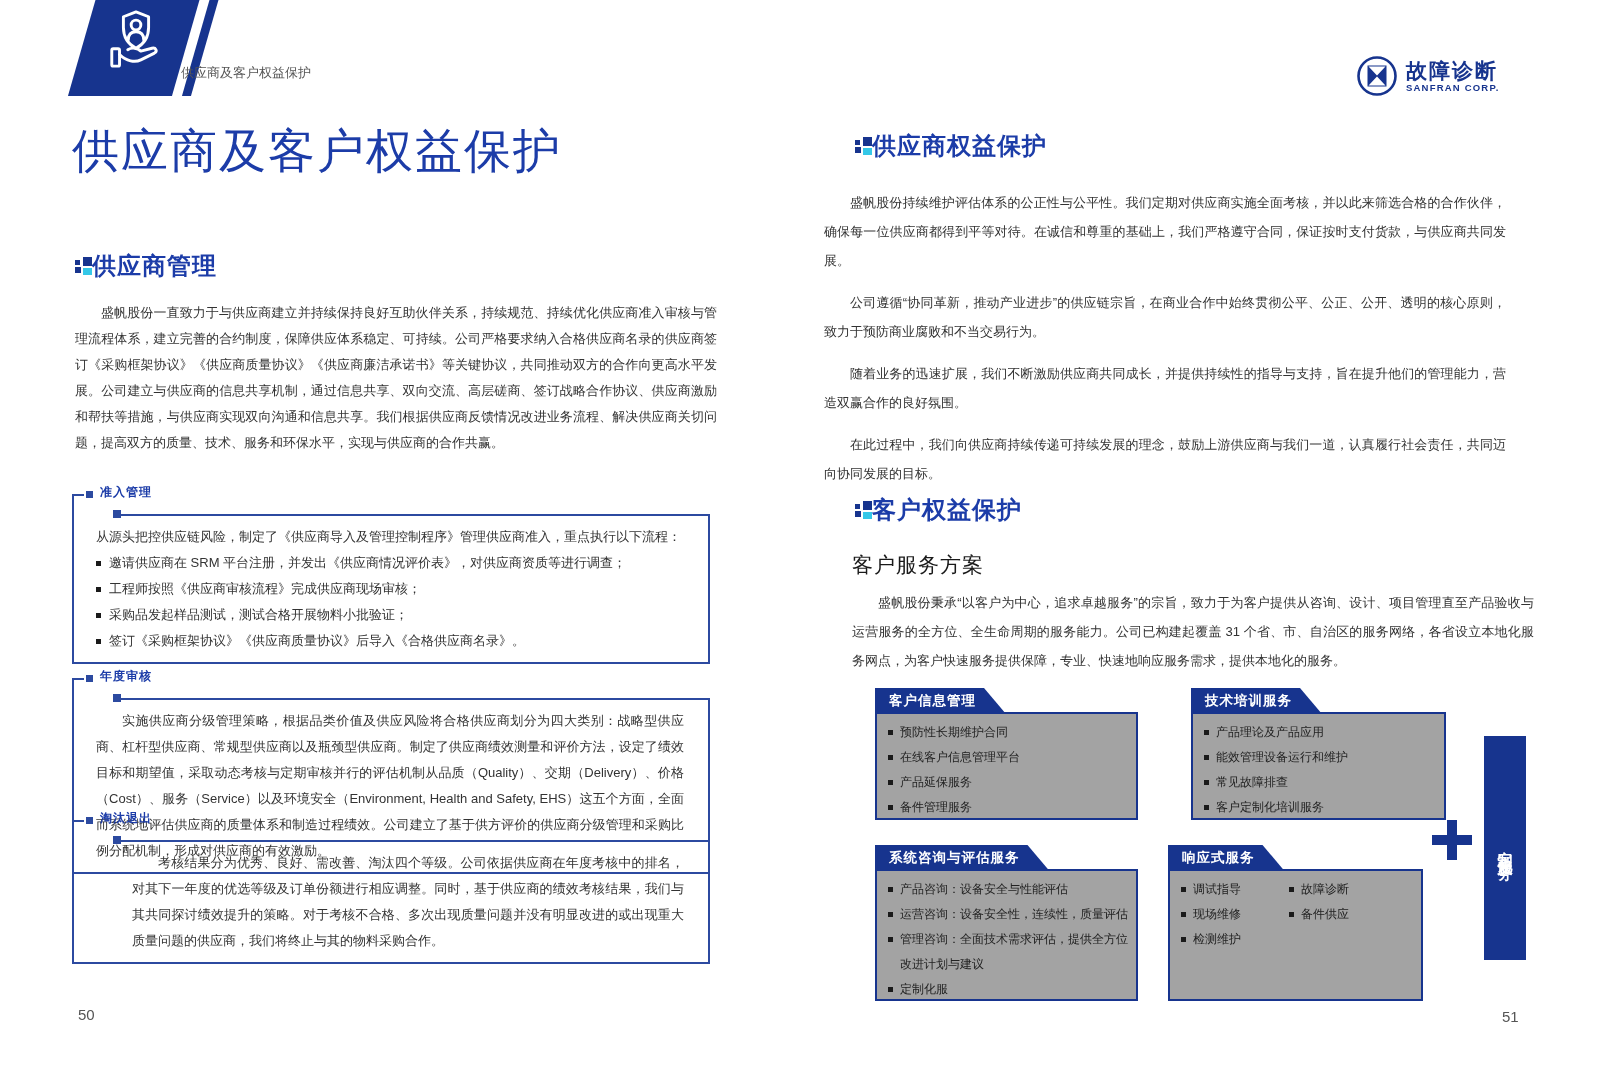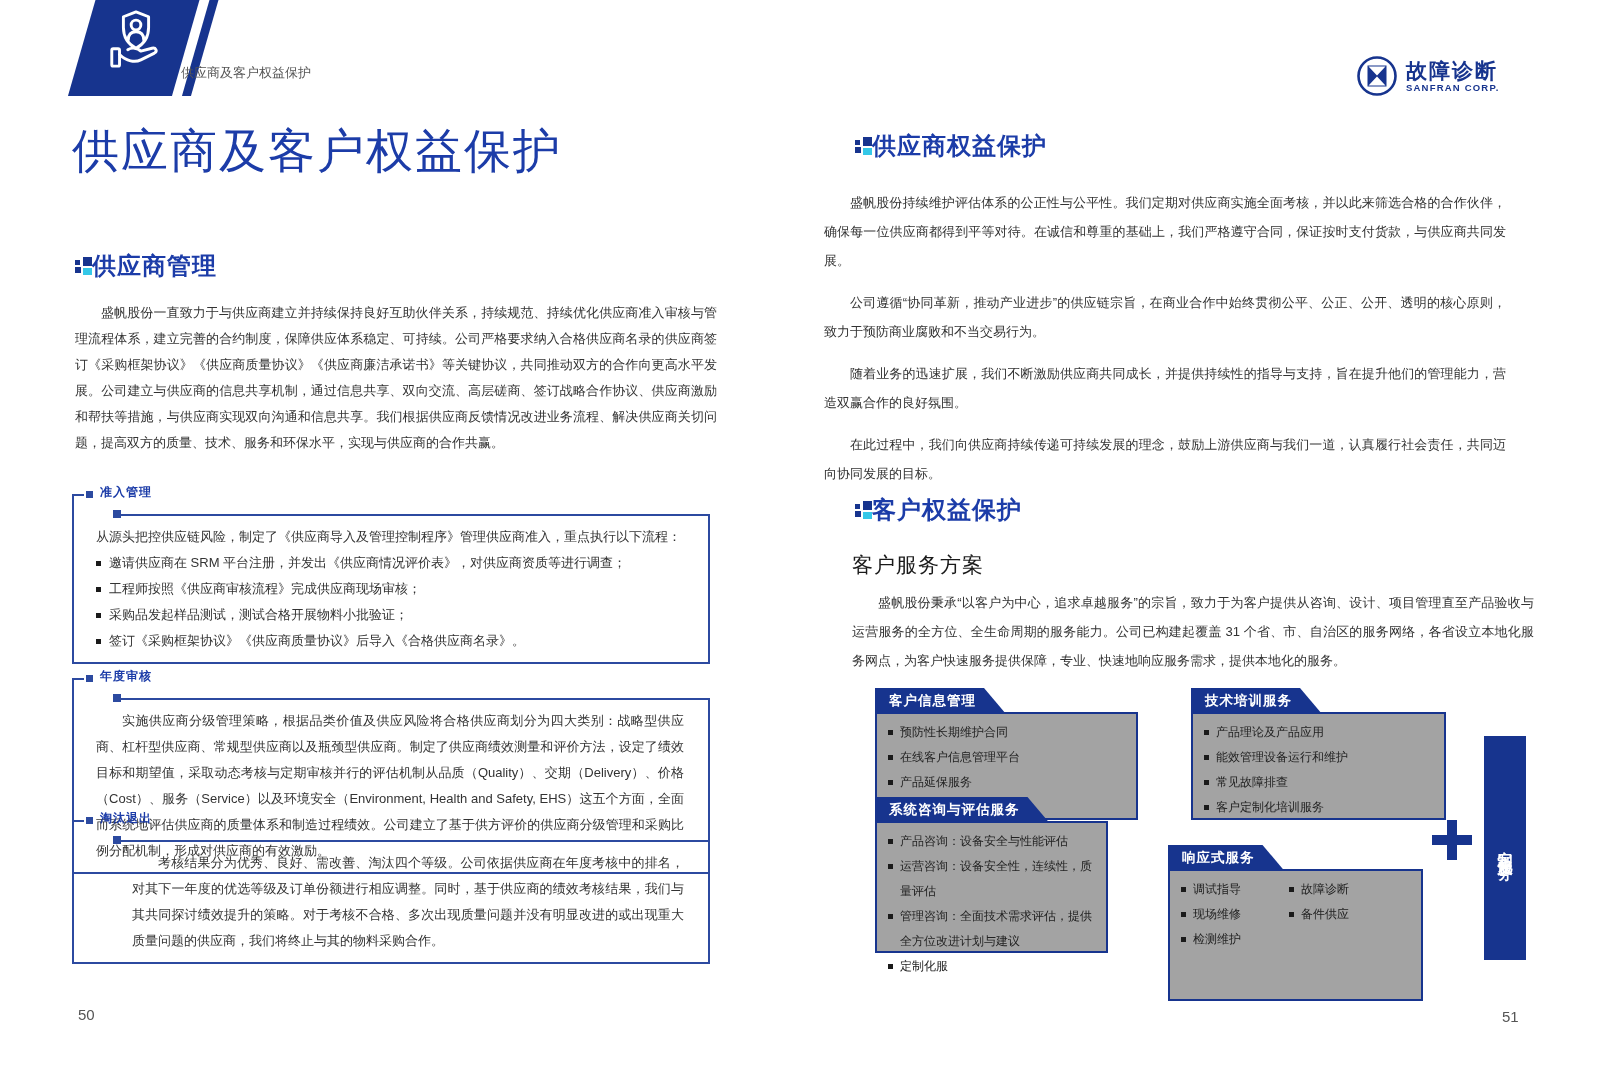--- a/index.html
+++ b/index.html
@@ -242,21 +242,21 @@
   <div class="sbox" style="left:1168px;top:712px;width:255px;height:108px;margin-left:23px;">
     <div class="tab">技术培训服务</div>
     <ul>
       <li>产品理论及产品应用</li>
       <li>能效管理设备运行和维护</li>
       <li>常见故障排查</li>
       <li>客户定制化培训服务</li>
     </ul>
   </div>
 
-  <div class="sbox" style="left:875px;top:821px;width:233px;height:132px;">
+  <div class="sbox" style="left:875px;top:869px;width:263px;height:132px;">
     <div class="tab">系统咨询与评估服务</div>
     <ul>
       <li>产品咨询：设备安全与性能评估</li>
       <li>运营咨询：设备安全性，连续性，质量评估</li>
       <li>管理咨询：全面技术需求评估，提供全方位改进计划与建议</li>
       <li>定制化服</li>
     </ul>
   </div>
 
   <div class="sbox" style="left:1168px;top:869px;width:255px;height:132px;">

